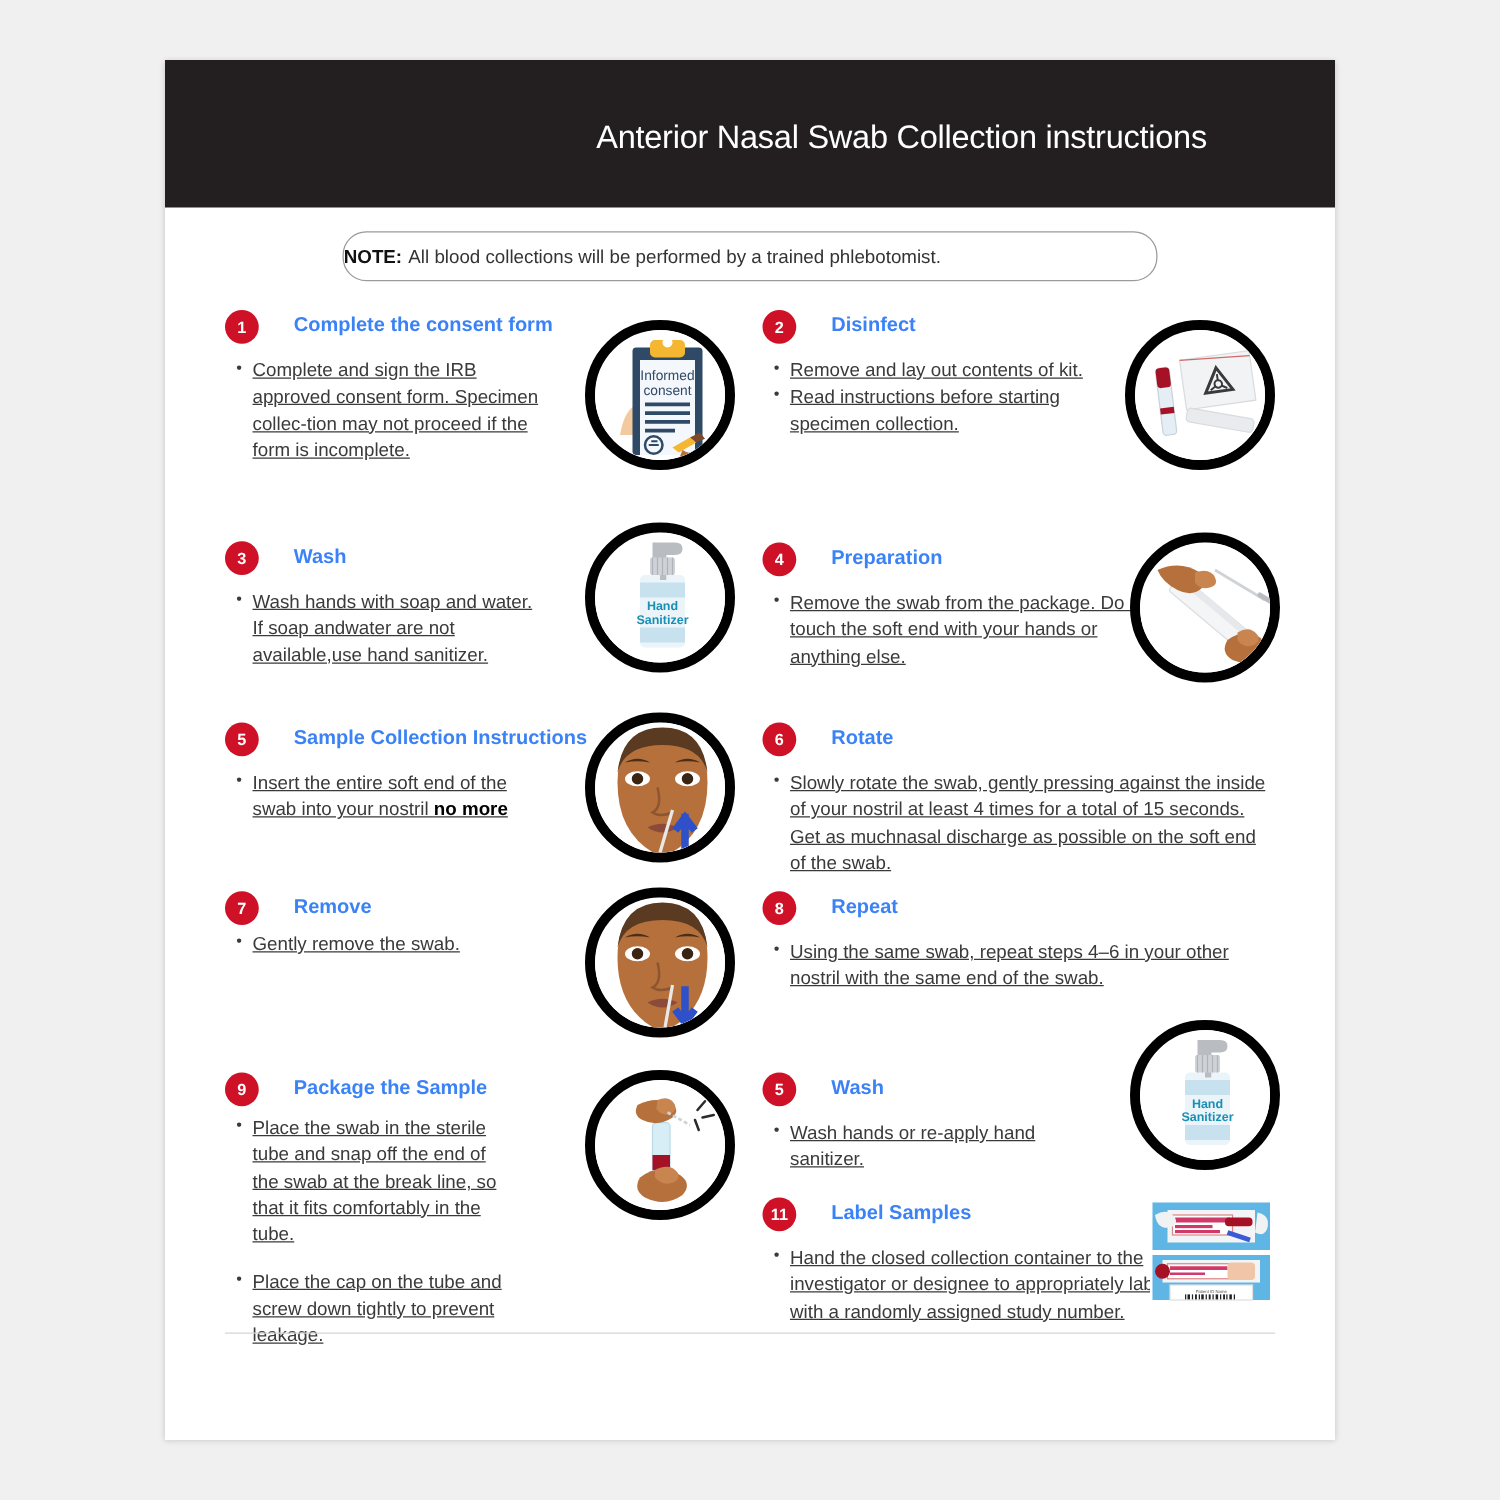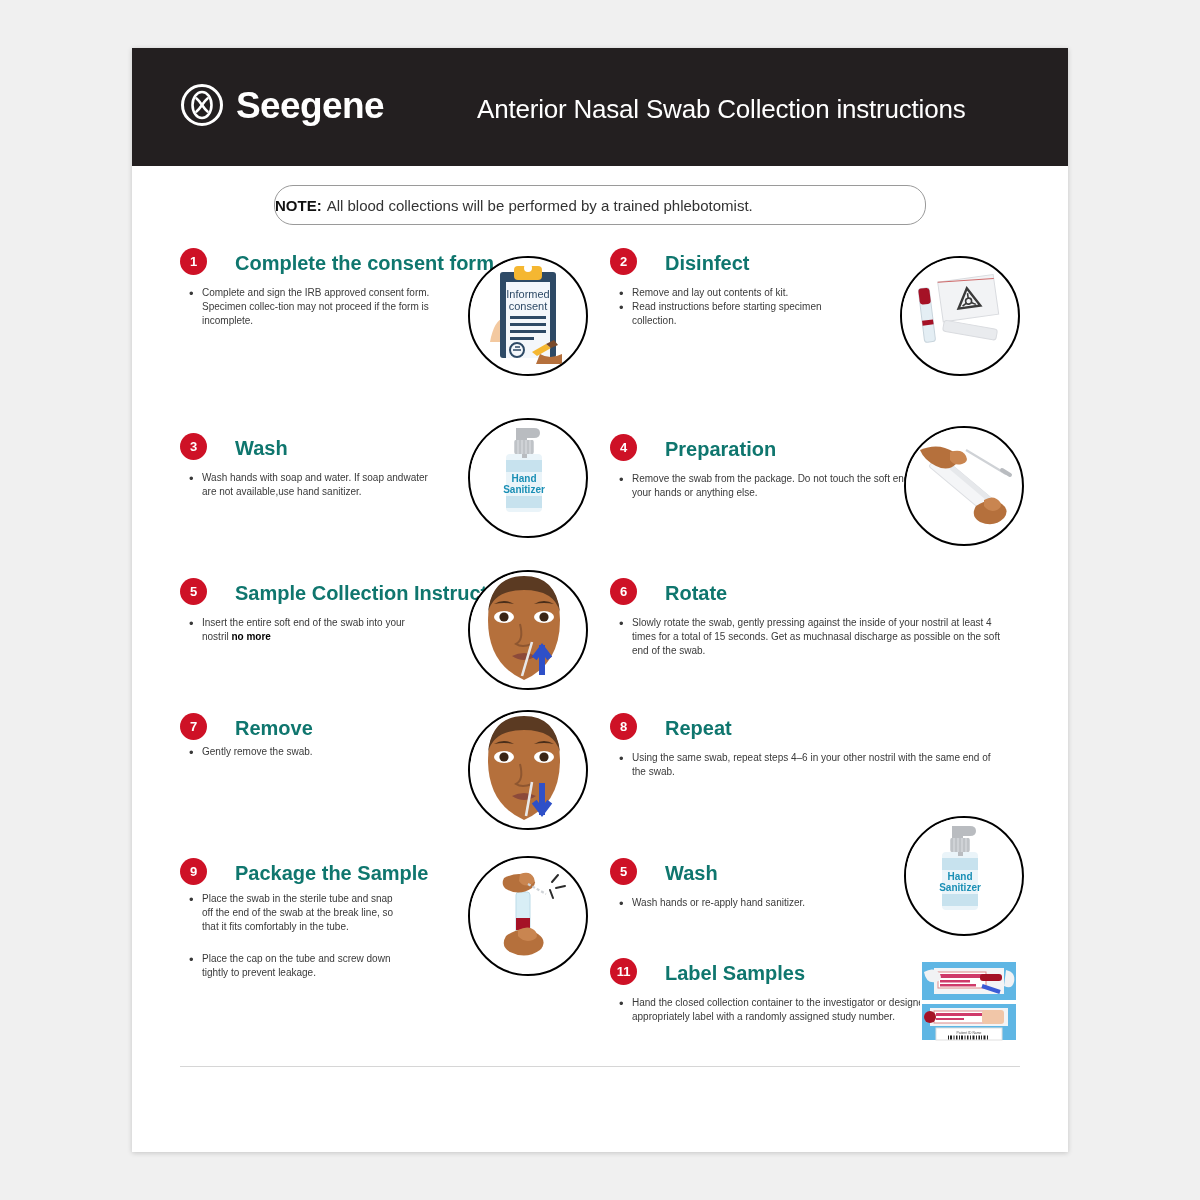--- a/index.html
+++ b/index.html
@@ -42,35 +42,35 @@
   
   .step{position:absolute;}
   .badge{
     position:absolute;left:0;top:0;width:27px;height:27px;border-radius:50%;
     background:#ce1126;color:#fff;font-size:13px;font-weight:bold;
     display:flex;align-items:center;justify-content:center;
     font-family:"Liberation Sans", sans-serif;
   }
   .step-title{
     position:absolute;left:55px;top:4px;
-    font-size:20px;font-weight:bold;color:#0f766e;white-space:nowrap;
+    font-size:16px;font-weight:bold;color:#3b82f6;white-space:nowrap;
   }
   .bullets{position:absolute;left:8px;top:38px;}
   .bullets li{
     list-style:none;position:relative;padding-left:14px;margin-bottom:12px;
-    font-size:10px;line-height:1.42;color:#3a3a3a;
+    font-size:15px;line-height:1.42;color:#3a3a3a;text-decoration:underline;
   }
   .bullets li:before{
     content:"\2022";position:absolute;left:1px;top:-1px;font-size:13px;color:#3a3a3a;
   }
   .bullets{margin:0;padding:0;}
   .bullets li b{font-weight:bold;color:#000000;}
   
   .circ{
-    position:absolute;border-radius:50%;border:2px solid #000000;
+    position:absolute;border-radius:50%;border:8px solid #000000;
     background:#fff;overflow:hidden;box-sizing:border-box;
   }
   .flat-img{position:absolute;overflow:hidden;background:#fff;}
   
   .foot-rule{position:absolute;left:48px;top:1018px;width:840px;height:1px;background:#d6d6d6;}
   .footer{position:absolute;left:0;top:1032px;width:936px;height:72px;}
   .foot-addr{
     position:absolute;left:100px;top:14px;width:230px;text-align:center;
     font-size:10px;line-height:1.55;color:#333;
     font-family:"Liberation Sans Narrow","Liberation Sans",sans-serif;
@@ -87,31 +87,20 @@
     font-size:19px;font-weight:bold;color:#231f20;letter-spacing:-.4px;
     transform:scaleX(.95);transform-origin:right top;
   }
 </style>
 </head>
 <body>
 
 <div class="page">
 
   <div class="header">
-    <div class="logo-wrap">
-      <span class="logo-mark">
-        <svg width="44" height="44" viewBox="0 0 44 44">
-          <circle cx="22" cy="22" r="19.5" fill="none" stroke="#ffffff" stroke-width="3"></circle>
-          <ellipse cx="22" cy="22" rx="9.5" ry="13" fill="none" stroke="#ffffff" stroke-width="2.6"></ellipse>
-          <path d="M16.5 15.5 C21 19 23 25 27.5 28.5" stroke="#ffffff" stroke-width="2.6" fill="none" stroke-linecap="round"></path>
-          <path d="M27.5 15.5 C23 19 21 25 16.5 28.5" stroke="#ffffff" stroke-width="2.6" fill="none" stroke-linecap="round"></path>
-        </svg>
-      </span>
-      <span class="logo-text">Seegene</span>
-    </div>
     <div class="header-title">Anterior Nasal Swab Collection instructions</div>
   </div>
 
   <div class="note">
     <b>NOTE:</b>
     <span>All blood collections will be performed by a trained phlebotomist.</span>
   </div>
 
   <div class="step" style="left:48px;top:200px;width:300px;">
     <div class="badge">1</div>

